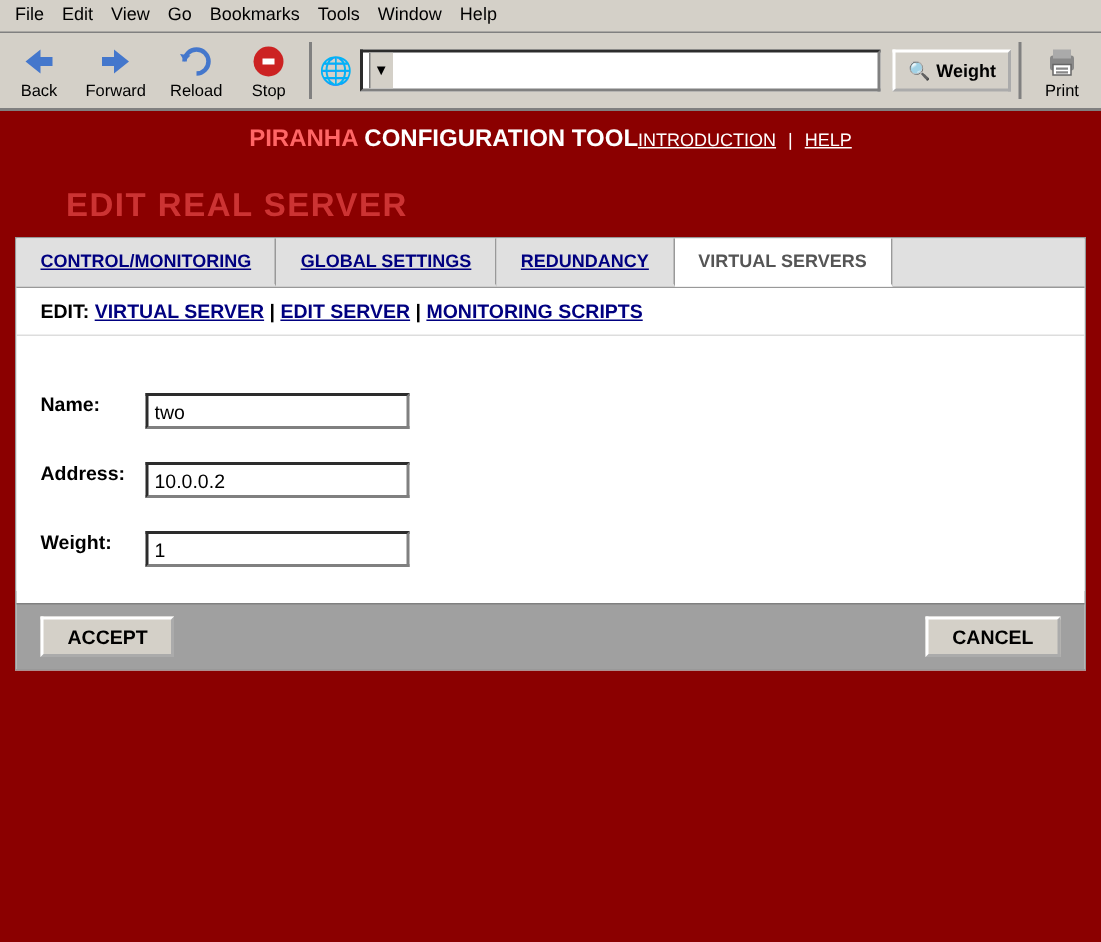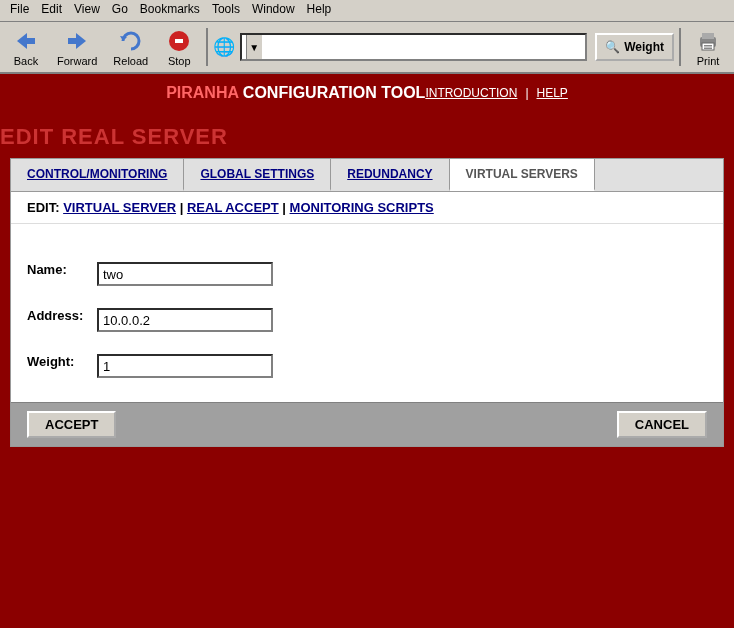--- a/index.html
+++ b/index.html
@@ -118,21 +118,22 @@
     }
     .header-title .piranha { color: #ff6666; text-transform: uppercase; font-weight: bold; }
     .header-links {
       display: flex;
       gap: 8px;
       font-size: 12px;
     }
     .header-links a { color: white; text-decoration: underline; }
     .header-links span { color: white; }
     .page-title-area {
-      padding: 12px 16px 8px 0;
+      padding: 12px 16px 8px 16px;
+      margin-left: 28px;
     }
     .page-title {
       color: #cc3333;
       font-size: 22px;
       font-weight: bold;
       letter-spacing: 1px;
     }
 
     
     .content-box {
@@ -325,21 +326,21 @@
       <div class="tab">CONTROL/MONITORING</div>
       <div class="tab">GLOBAL SETTINGS</div>
       <div class="tab">REDUNDANCY</div>
       <div class="tab active">VIRTUAL SERVERS</div>
     </div>
 
     <div class="edit-breadcrumb">
       <span>EDIT:</span>
       <a href="#">VIRTUAL SERVER</a>
       <span> | </span>
-      <a href="#">REAL ACCEPT</a>
+      <a href="#">EDIT SERVER</a>
       <span> | </span>
       <a href="#">MONITORING SCRIPTS</a>
     </div>
 
     <div class="form-area">
       <div class="form-row">
         <div class="form-label">Name:</div>
         <input class="form-input" type="text" value="two" style="">
       </div>
       <div class="form-row">

